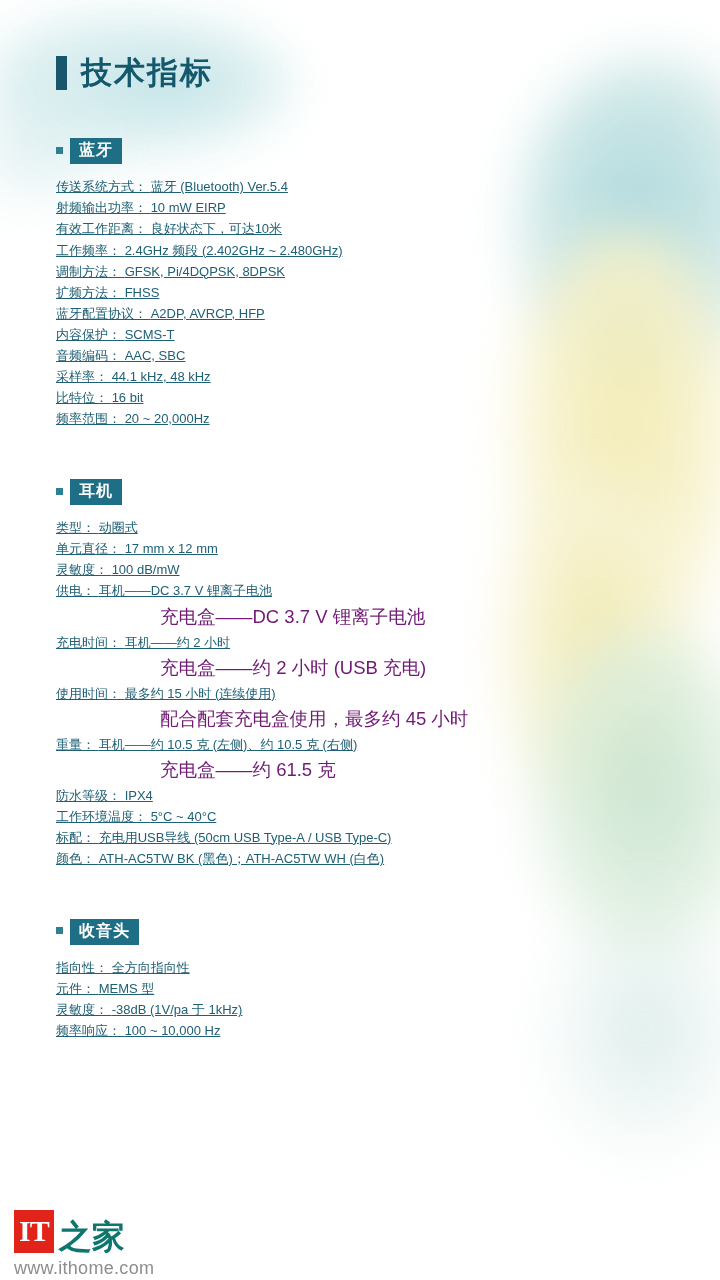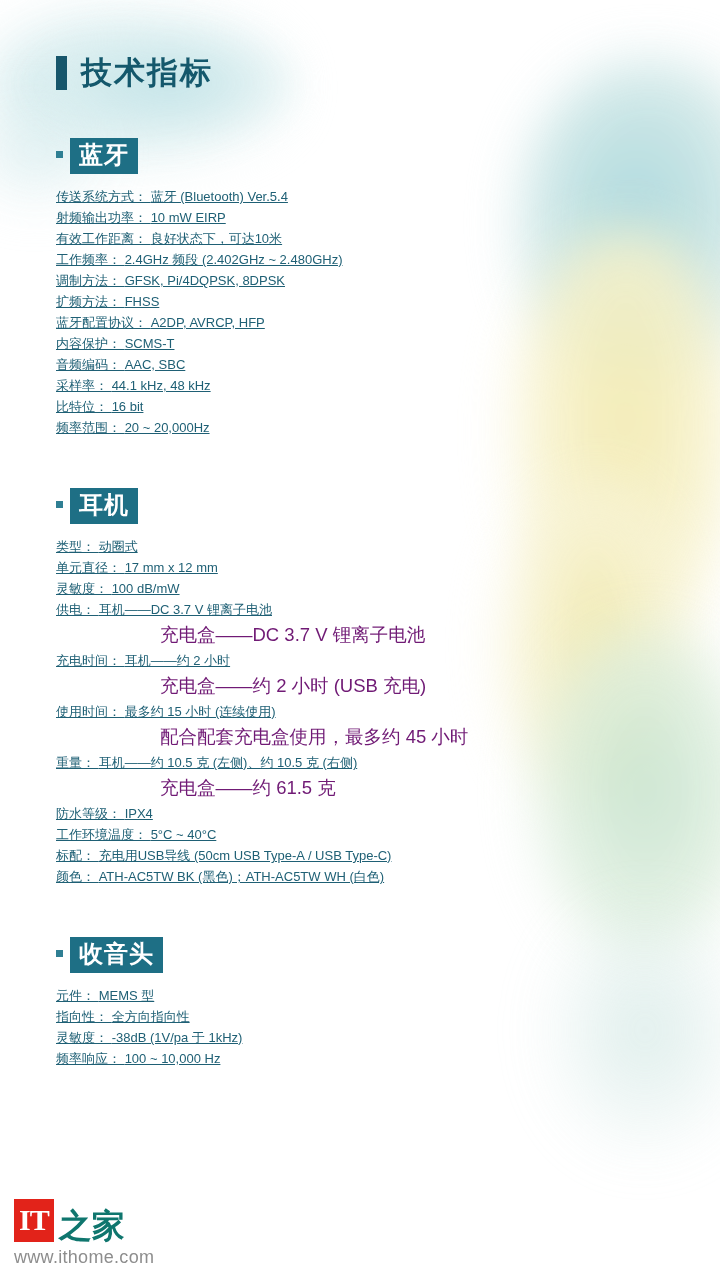--- a/index.html
+++ b/index.html
@@ -119,21 +119,21 @@
   .bullet-sq {
     width: 7px;
     height: 7px;
     background: #2f7f93;
     flex: none;
     margin-bottom: 2px;
   }
   .section-label {
     background: #1e6f85;
     color: #ffffff;
-    font-size: 24px;
+    font-size: 16px;
     font-weight: bold;
     padding: 3px 9px 5px 9px;
     letter-spacing: 1px;
     line-height: 1.15;
   }
 
   .spec-list {
     list-style: none;
     margin: 0;
     padding: 0;
@@ -154,21 +154,21 @@
     white-space: nowrap;
     padding-left: 104px;
   }
 
   .gap-lg { height: 22px; }
 
   
   .footer {
     position: absolute;
     left: 14px;
-    bottom: 12px;
+    bottom: 1px;
     z-index: 3;
   }
   .logo-row {
     display: flex;
     align-items: flex-end;
     gap: 5px;
   }
   .logo-it {
     background: #e2231a;
     color: #ffffff;
@@ -333,26 +333,26 @@
 
   <div class="gap-lg"></div>
 
   <div class="section">
     <div class="section-head">
       <span class="bullet-sq"></span>
       <span class="section-label">收音头</span>
     </div>
     <ul class="spec-list">
       <li class="spec-row">
+        <span class="k">指向性：</span>
+        <span class="v">全方向指向性</span>
+      </li>
+      <li class="spec-row">
         <span class="k">元件：</span>
         <span class="v">MEMS 型</span>
-      </li>
-      <li class="spec-row">
-        <span class="k">指向性：</span>
-        <span class="v">全方向指向性</span>
       </li>
       <li class="spec-row">
         <span class="k">灵敏度：</span>
         <span class="v">-38dB (1V/pa 于 1kHz)</span>
       </li>
       <li class="spec-row">
         <span class="k">频率响应：</span>
         <span class="v">100 ~ 10,000 Hz</span>
       </li>
     </ul>

